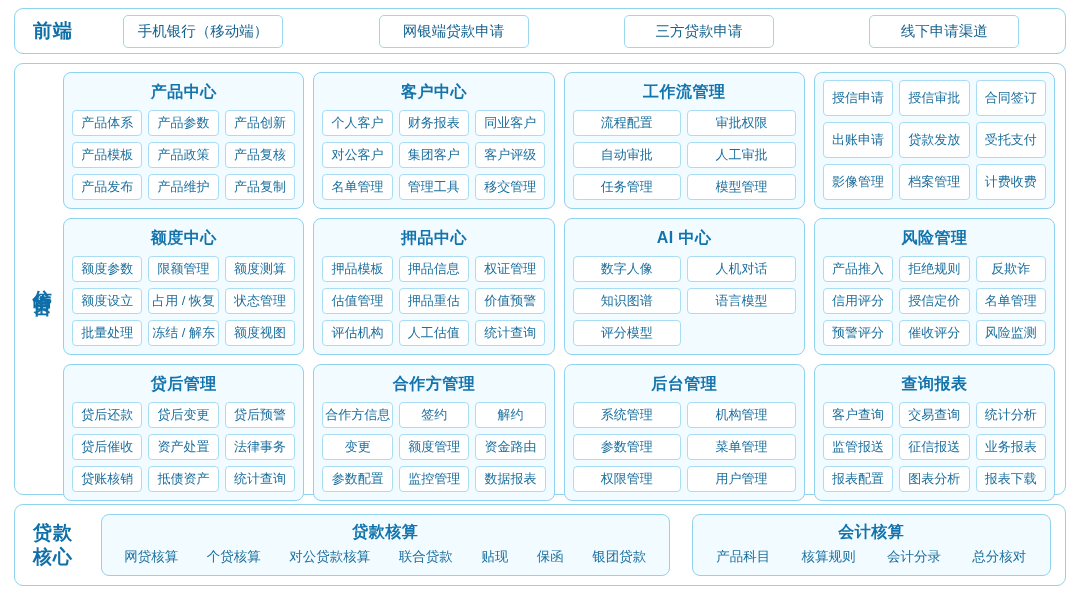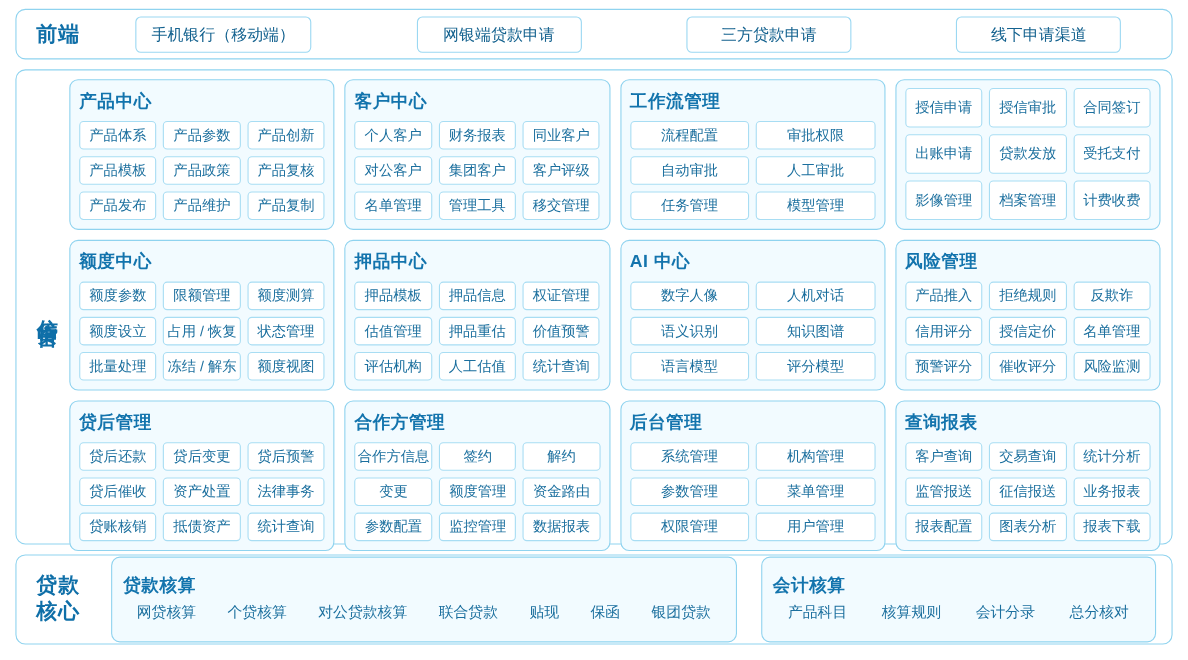--- a/index.html
+++ b/index.html
@@ -100,21 +100,21 @@
   .card {
     border: 1px solid #8fd3ef;
     border-radius: 8px;
     background: #f2fbff;
     box-sizing: border-box;
     padding: 7px 8px 8px 8px;
     display: flex;
     flex-direction: column;
   }
   .card-title {
-    text-align: left;
+    text-align: center;
     font-size: 16px;
     font-weight: bold;
     color: #1374ad;
     margin: 2px 0 7px 0;
     letter-spacing: 0.5px;
   }
   .card-items {
     flex: 1 1 auto;
     display: grid;
     gap: 6px 6px;
@@ -152,21 +152,21 @@
     color: #0f6fa8;
     line-height: 1.25;
     text-align: left;
     letter-spacing: 1px;
   }
   .core-groups {
     flex: 1 1 auto;
     display: flex;
     gap: 22px;
     margin-left: 16px;
-    height: 78px;
+    height: 62px;
     padding-left: 12px;
   }
   .core-card {
     border: 1px solid #8fd3ef;
     border-radius: 8px;
     background: #f2fbff;
     box-sizing: border-box;
     padding: 4px 10px 5px 10px;
     display: flex;
     flex-direction: column;
@@ -294,21 +294,20 @@
           <div class="cell">人工估值</div>
           <div class="cell">统计查询</div>
         </div>
       </div>
 
       <div class="card">
         <div class="card-title">AI 中心</div>
         <div class="card-items cols-2">
           <div class="cell">数字人像</div>
           <div class="cell">人机对话</div>
-          <div class="cell">语义识别</div>
           <div class="cell">知识图谱</div>
           <div class="cell">语言模型</div>
           <div class="cell">评分模型</div>
         </div>
       </div>
 
       <div class="card">
         <div class="card-title">风险管理</div>
         <div class="card-items cols-3">
           <div class="cell">产品推入</div>

